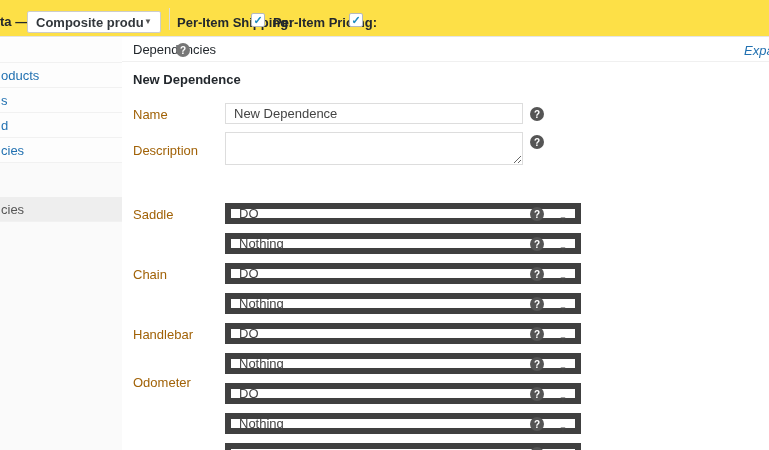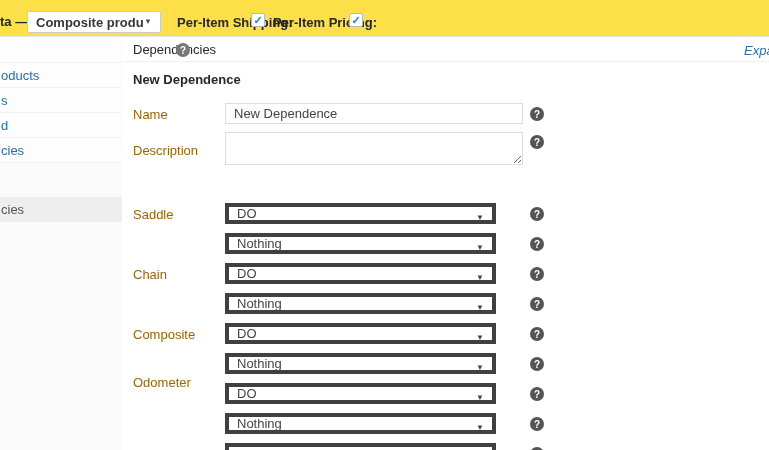--- a/index.html
+++ b/index.html
@@ -48,21 +48,21 @@
 
   .panel-body { position:absolute; top:25px; left:0; right:0; bottom:0; overflow:hidden; }
   .heading { position:absolute; left:11px; font-weight:bold; color:#23282d; white-space:nowrap; }
   .flabel { position:absolute; left:11px; color:#a16207; white-space:nowrap; }
   .field-input { position:absolute; left:103px; width:298px; height:21px;
                  border:1px solid #ddd; background:#fff; padding:0 8px; color:#444;
                  font-family:"Liberation Sans", sans-serif; font-size:13px; outline:none; }
   .field-textarea { position:absolute; left:103px; width:298px; height:33px;
                     border:1px solid #ddd; background:#fff; padding:2px 8px; color:#444;
                     font-family:"Liberation Sans", sans-serif; font-size:13px; outline:none; }
-  .sel { position:absolute; left:103px; width:271px; height:21px; border:4px solid #404040;
+  .sel { position:absolute; left:103px; width:356px; height:21px; border:6px solid #404040;
          background:#fff; display:flex; align-items:center; padding:0 8px; color:#444;
          cursor:pointer; }
   .sel .arrow { position:absolute; right:8px; top:7px; color:#444; }
   .help.fld { position:absolute; left:408px; }
 </style>
 </head>
 <body>
 
 <div class="topbar">
   <span class="pd-label">ta —</span>
@@ -152,21 +152,21 @@
         <span>?</span>
       </span>
     <div class="sel" style="top:230px;">
       <span>Nothing</span>
       <span class="arrow">▼</span>
     </div>
     <span class="help fld" style="top:234px;">
         <span>?</span>
       </span>
 
-    <div class="flabel" style="top:264px;">Composite</div>
+    <div class="flabel" style="top:264px;">Handlebar</div>
     <div class="sel" style="top:260px;">
       <span>DO</span>
       <span class="arrow">▼</span>
     </div>
     <span class="help fld" style="top:264px;">
         <span>?</span>
       </span>
     <div class="sel" style="top:290px;">
       <span>Nothing</span>
       <span class="arrow">▼</span>

